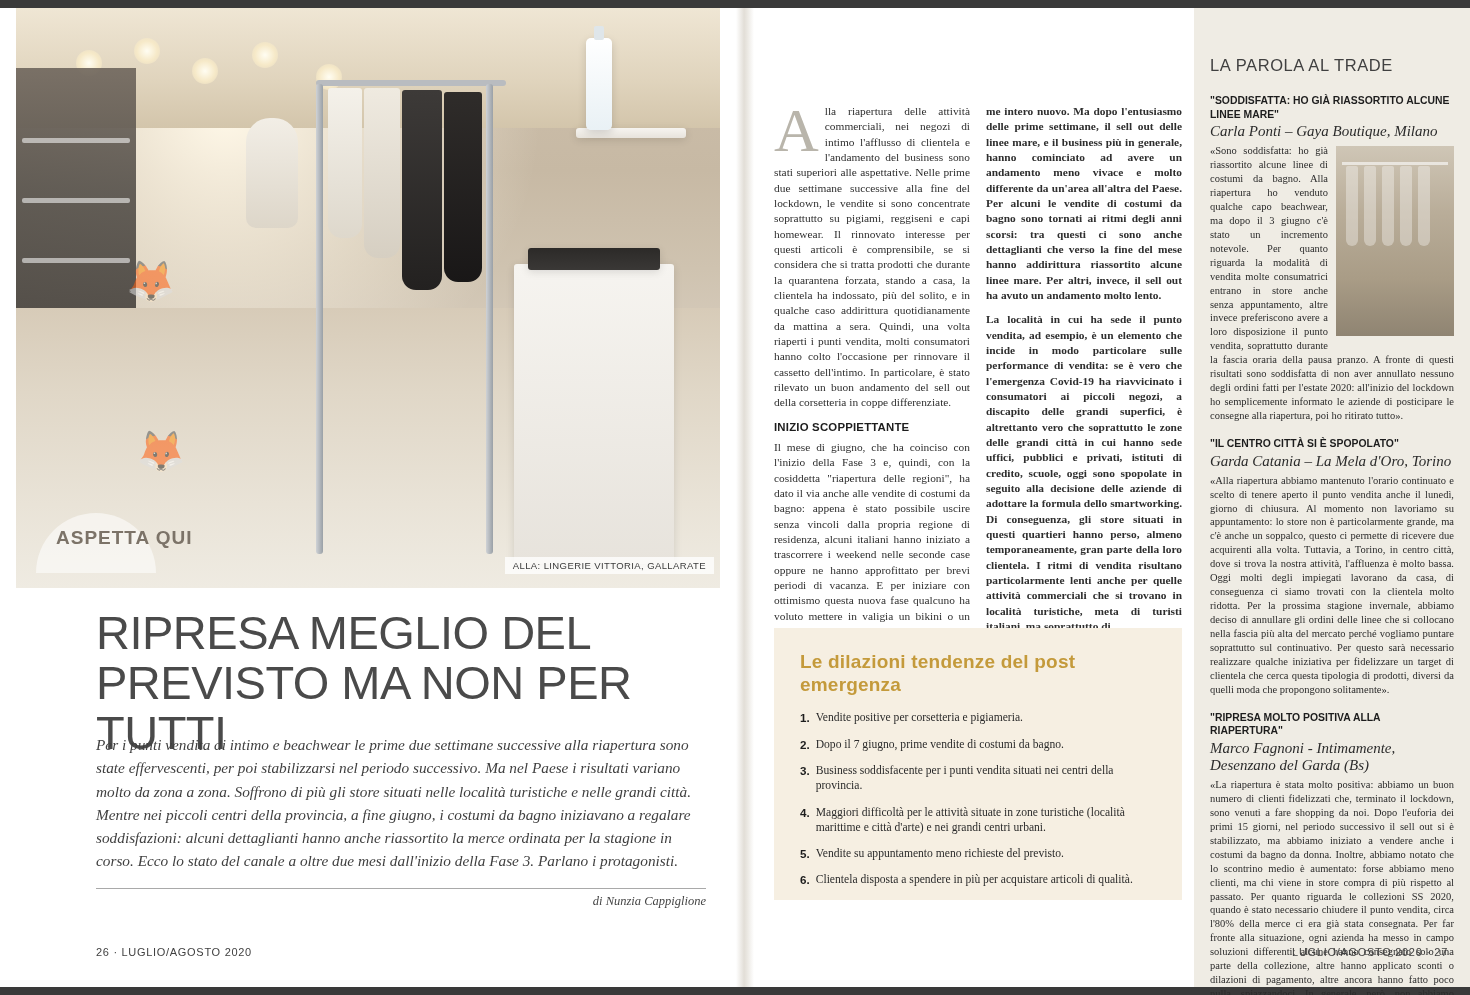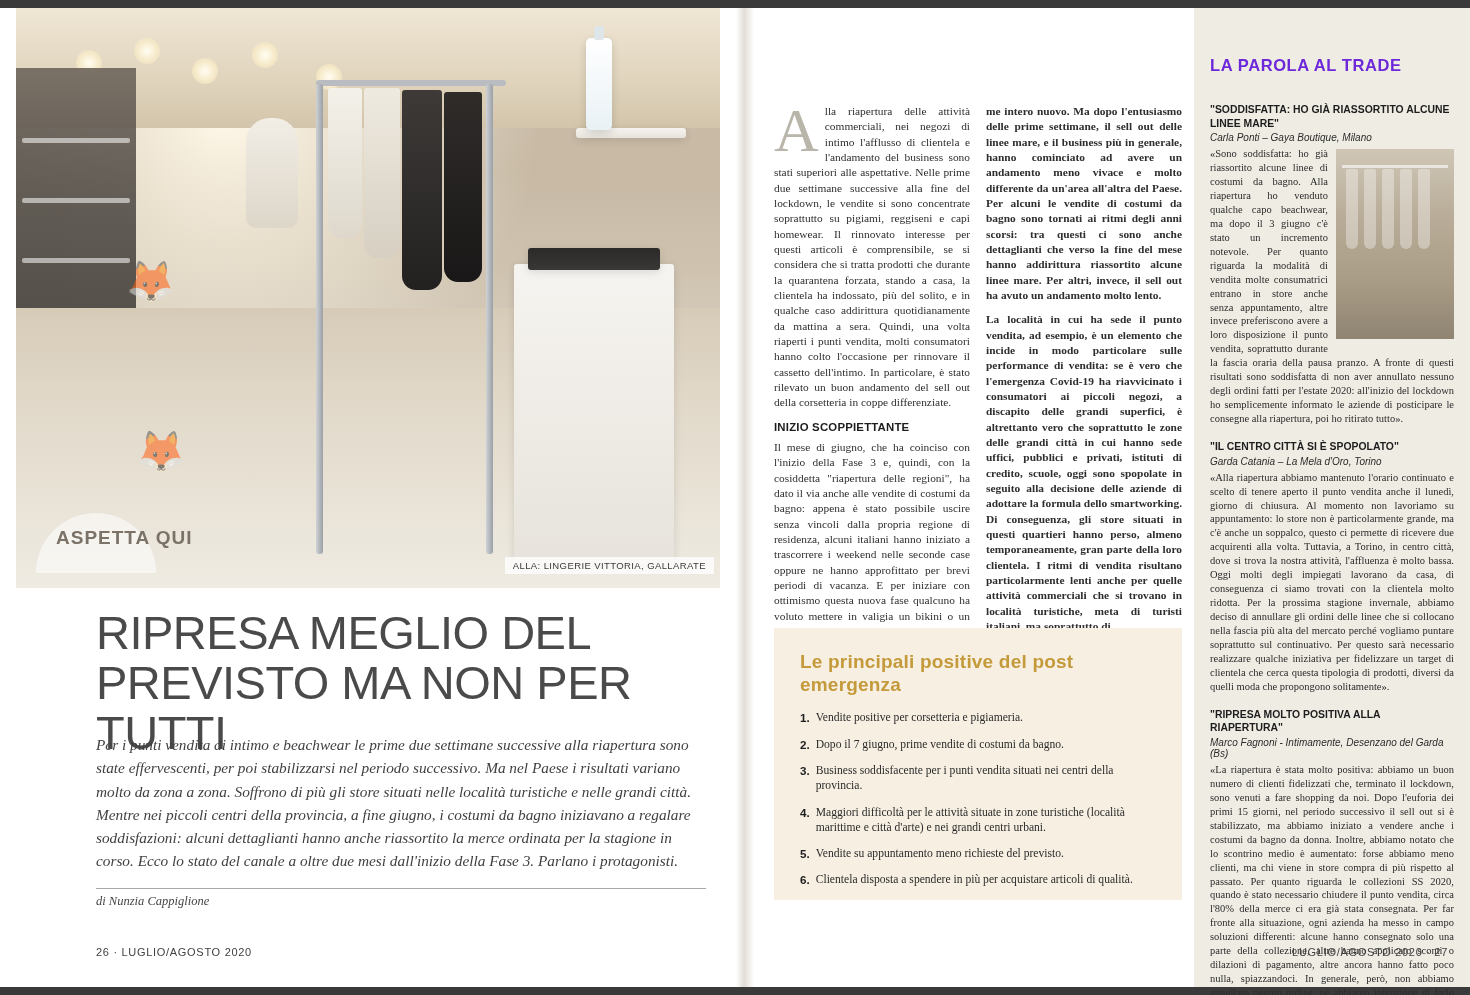--- a/index.html
+++ b/index.html
@@ -67,21 +67,21 @@
     font-family:"Liberation Sans", sans-serif;
     font-size:47px;line-height:1.06;color:#4a4a4a;font-weight:400;
     letter-spacing:-0.5px;
   }
   .standfirst{
     position:absolute;left:96px;top:725px;width:610px;
     font-family:"Liberation Serif", serif;
     font-style:italic;font-size:15.3px;line-height:1.52;color:#3f3f3f;
   }
   .byline-rule{position:absolute;left:96px;top:880px;width:610px;height:1px;background:#a9a9a9;}
-  .byline{position:absolute;left:96px;top:886px;width:610px;
+  .byline{position:absolute;left:96px;top:886px;width:610px;text-align:right;
     font-family:"Liberation Serif", serif;font-style:italic;font-size:12.5px;color:#444;}
   .folio-left{position:absolute;left:96px;top:938px;font-size:11px;letter-spacing:.7px;color:#3f3f3f;}
 
   
   .right-page{position:absolute;left:754px;top:8px;width:716px;height:979px;background:#fff;}
 
   .col{position:absolute;font-family:"Liberation Serif", serif;font-size:11.4px;line-height:1.345;color:#2e2e2e;text-align:justify;}
   .col p{margin:0 0 9px 0;}
   .col1{left:20px;top:96px;width:196px;}
   .col2{left:232px;top:96px;width:196px;font-weight:bold;}
@@ -109,25 +109,25 @@
   .tiplist li{
     display:flex;gap:6px;margin-bottom:11px;
     font-family:"Liberation Serif", serif;font-size:11.6px;line-height:1.32;color:#2b2b2b;
   }
   .tiplist .num{font-family:"Liberation Sans",sans-serif;font-weight:bold;color:#1d1d1d;font-size:11.6px;}
 
   
   .rail{position:absolute;left:440px;top:0;width:276px;height:979px;background:#efece4;}
   .rail-inner{position:absolute;left:16px;top:48px;width:244px;}
   .rail-title{
-    font-family:"Liberation Sans", sans-serif;font-weight:bold;font-size:16.5px;
-    color:#6d28d9;letter-spacing:.6px;margin-bottom:28px;
+    font-family:"Liberation Sans", sans-serif;font-weight:normal;font-size:16.5px;
+    color:#404040;letter-spacing:.6px;margin-bottom:19px;
   }
   .t-head{font-family:"Liberation Sans",sans-serif;font-weight:bold;font-size:10.4px;color:#1d1d1d;line-height:1.3;margin-bottom:2px;}
-  .t-who{font-family:Liberation Sans, sans-serif;font-style:italic;font-size:10px;color:#2b2b2b;margin-bottom:4px;}
+  .t-who{font-family:Liberation Serif, serif;font-style:italic;font-size:15px;color:#2b2b2b;margin-bottom:4px;}
   .t-body{font-family:"Liberation Serif",serif;font-size:10.5px;line-height:1.33;color:#2b2b2b;text-align:justify;}
   .t-block{margin-bottom:14px;}
   .rail-photo{
     float:right;width:118px;height:190px;margin:2px 0 6px 8px;
     background:linear-gradient(180deg,#cfc6b6 0%,#b9ad99 35%,#a99c86 70%,#8f8472 100%);
     position:relative;overflow:hidden;
   }
   .rp-rail{position:absolute;left:6px;right:6px;top:16px;height:3px;background:rgba(255,255,255,.6);}
   .rp-item{position:absolute;top:20px;width:12px;height:80px;background:rgba(255,255,255,.35);border-radius:2px 2px 6px 6px;}
   .folio-right{position:absolute;right:22px;top:938px;font-size:11px;letter-spacing:.7px;color:#3f3f3f;margin-left:48px;}
@@ -196,21 +196,21 @@
       <div class="subhead">INIZIO SCOPPIETTANTE</div>
       <p>Il mese di giugno, che ha coinciso con l'inizio della Fase 3 e, quindi, con la cosiddetta "riapertura delle regioni", ha dato il via anche alle vendite di costumi da bagno: appena è stato possibile uscire senza vincoli dalla propria regione di residenza, alcuni italiani hanno iniziato a trascorrere i weekend nelle seconde case oppure ne hanno approfittato per brevi periodi di vacanza. E per iniziare con ottimismo questa nuova fase qualcuno ha voluto mettere in valigia un bikini o un costu-</p>
     </div>
 
     <div class="col col2">
       <p>me intero nuovo. Ma dopo l'entusiasmo delle prime settimane, il sell out delle linee mare, e il business più in generale, hanno cominciato ad avere un andamento meno vivace e molto differente da un'area all'altra del Paese. Per alcuni le vendite di costumi da bagno sono tornati ai ritmi degli anni scorsi: tra questi ci sono anche dettaglianti che verso la fine del mese hanno addirittura riassortito alcune linee mare. Per altri, invece, il sell out ha avuto un andamento molto lento.</p>
       <p>La località in cui ha sede il punto vendita, ad esempio, è un elemento che incide in modo particolare sulle performance di vendita: se è vero che l'emergenza Covid-19 ha riavvicinato i consumatori ai piccoli negozi, a discapito delle grandi superfici, è altrettanto vero che soprattutto le zone delle grandi città in cui hanno sede uffici, pubblici e privati, istituti di credito, scuole, oggi sono spopolate in seguito alla decisione delle aziende di adottare la formula dello smartworking. Di conseguenza, gli store situati in questi quartieri hanno perso, almeno temporaneamente, gran parte della loro clientela. I ritmi di vendita risultano particolarmente lenti anche per quelle attività commerciali che si trovano in località turistiche, meta di turisti italiani, ma soprattutto di</p>
     </div>
 
     <div class="tipbox">
-      <h3>Le principali positive del post emergenza</h3>
+      <h3>Le dilazioni tendenze del post emergenza</h3>
       <ul class="tiplist">
         <li>
             <span class="num">1.</span>
             <span>Vendite positive per corsetteria e pigiameria.</span>
           </li>
         <li>
             <span class="num">2.</span>
             <span>Dopo il 7 giugno, prime vendite di costumi da bagno.</span>
           </li>
         <li>

